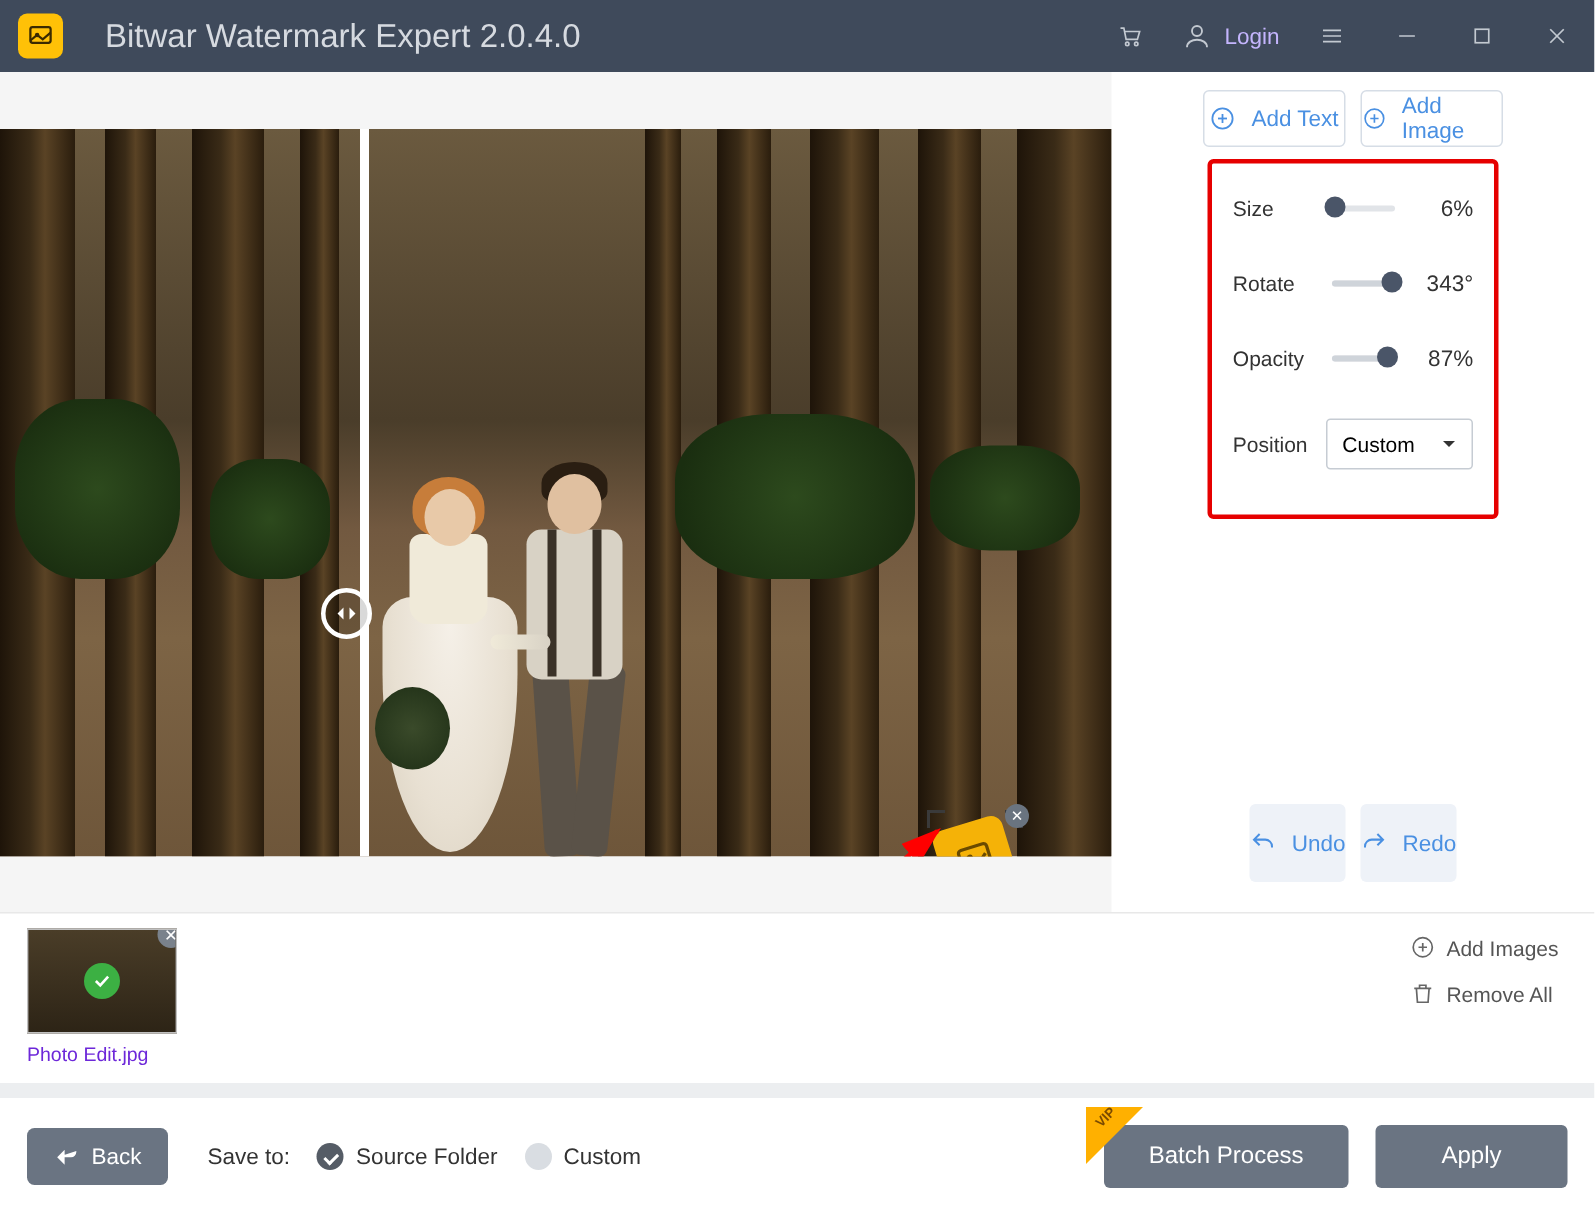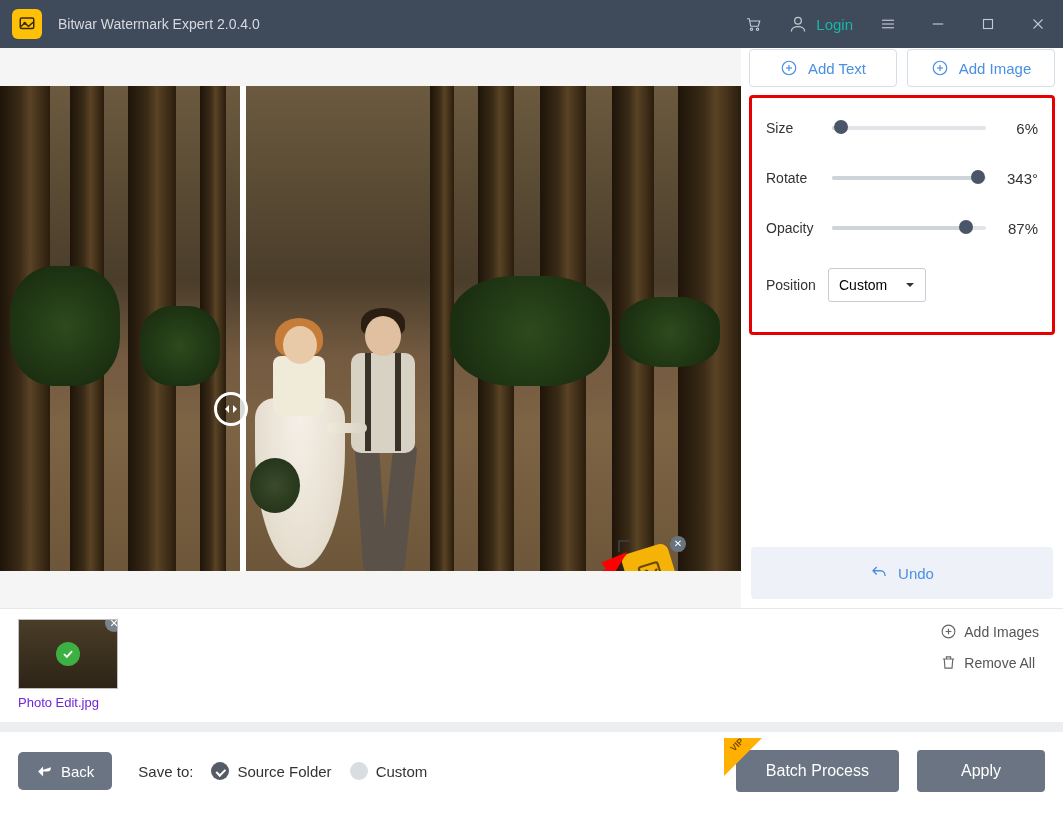--- a/index.html
+++ b/index.html
@@ -2,27 +2,27 @@
 <html><head>
 <meta charset="utf-8">
 <style>
 * { margin:0; padding:0; box-sizing:border-box; font-family:"Segoe UI",Arial,sans-serif; }
 body { width:1063px; height:813px; background:#fff; overflow:hidden; position:relative; }
 
 
 .titlebar { height:48px; background:#3f4a5b; display:flex; align-items:center; padding:0 0 0 12px; color:#d6dae0; }
 .app-logo { width:30px; height:30px; background:#ffc107; border-radius:6px; display:flex; align-items:center; justify-content:center; }
 .app-logo svg { width:18px; height:18px; }
-.app-title { margin-left:16px; font-size:14px; font-weight:400; }
+.app-title { margin-left:28px; font-size:22px; font-weight:400; }
 .titlebar-right { margin-left:auto; display:flex; align-items:center; height:100%; }
 .tb-btn { width:50px; height:48px; display:flex; align-items:center; justify-content:center; cursor:pointer; color:#c3c9d1; font-size:15px; }
 .tb-btn svg { width:18px; height:18px; stroke:#c3c9d1; fill:none; stroke-width:1.5; }
 .login-group { display:flex; align-items:center; padding:0 10px; cursor:pointer; gap:8px; }
 .login-group svg { width:20px; height:20px; stroke:#c3c9d1; fill:none; stroke-width:1.5; }
-.login-text { color:#14b8a6; font-size:15px; }
+.login-text { color:#c4b5fd; font-size:15px; }
 
 
 .main { display:flex; height:560px; }
 .canvas-wrap { width:741px; position:relative; background:#f5f5f5; display:flex; align-items:center; }
 .canvas { width:741px; height:485px; position:relative; overflow:hidden; }
 .forest { position:absolute; inset:0; background:
   linear-gradient(180deg,#6b5a3f 0%,#4a3d2a 40%,#725940 55%,#7d6445 70%,#6e563a 100%);
 }
 .trees { position:absolute; inset:0; }
 .tree { position:absolute; top:0; height:100%; background:linear-gradient(90deg,#1e1409 0%,#3a2b17 40%,#5a4325 60%,#2a1d0d 100%); }
@@ -52,21 +52,21 @@
 .wm-badge svg { width:26px; height:26px; }
 .wm-corner { position:absolute; width:12px; height:12px; border:2px solid #3a3a3a; }
 .wm-corner.tl { left:0; top:0; border-right:none; border-bottom:none; }
 .wm-corner.tr { right:0; top:0; border-left:none; border-bottom:none; }
 .wm-close { position:absolute; right:-4px; top:-4px; width:16px; height:16px; background:#6a7480; border-radius:50%; display:flex; align-items:center; justify-content:center; color:#fff; font-size:10px; }
 
 .arrow { position:absolute; left:460px; top:450px; width:190px; height:160px; pointer-events:none; }
 .arrow svg { width:100%; height:100%; }
 
 
-.side { flex:1; padding:1px 8px; display:flex; flex-direction:column; }
+.side { flex:1; padding:12px 8px; display:flex; flex-direction:column;align-items:center; }
 .add-row { display:flex; gap:10px; margin-bottom:8px; }
 .add-btn { flex:1; border:1px solid #d6dde6; border-radius:4px; height:38px; display:flex; align-items:center; justify-content:center; gap:10px; color:#4a90e2; font-size:15px; cursor:pointer; }
 .add-btn svg { width:18px; height:18px; stroke:#4a90e2; fill:none; stroke-width:1.6; }
 .controls-box { border:3px solid #e60000; border-radius:4px; padding:20px 14px 24px 14px; }
 .ctrl-row { display:flex; align-items:center; margin-bottom:30px; }
 .ctrl-row:last-child { margin-bottom:6px; }
 .ctrl-label { width:62px; font-size:14px; color:#333; }
 .slider-wrap { flex:1; position:relative; height:20px; margin:0 4px; }
 .track { position:absolute; left:0; right:0; top:8px; height:4px; background:#e1e4e8; border-radius:2px; }
 .fill  { position:absolute; left:0; top:8px; height:4px; background:#cfd4da; border-radius:2px; }
@@ -290,20 +290,26 @@
       </div>
     </div>
 
     <div class="undo-redo">
       <div class="ur-btn">
         <svg viewBox="0 0 24 24">
             <path d="M9 14L4 9l5-5M4 9h10a6 6 0 016 6v1"></path>
           </svg>
         <span>Undo</span>
       </div>
+      <div class="ur-btn">
+        <svg viewBox="0 0 24 24">
+            <path d="M15 14l5-5-5-5M20 9H10a6 6 0 00-6 6v1"></path>
+          </svg>
+        <span>Redo</span>
+      </div>
     </div>
   </div>
 </div>
 
 <div class="strip">
   <div class="thumb-card">
     <div class="thumb-img">
       <div class="thumb-forest"></div>
       <div class="thumb-check">
           <svg viewBox="0 0 24 24">

